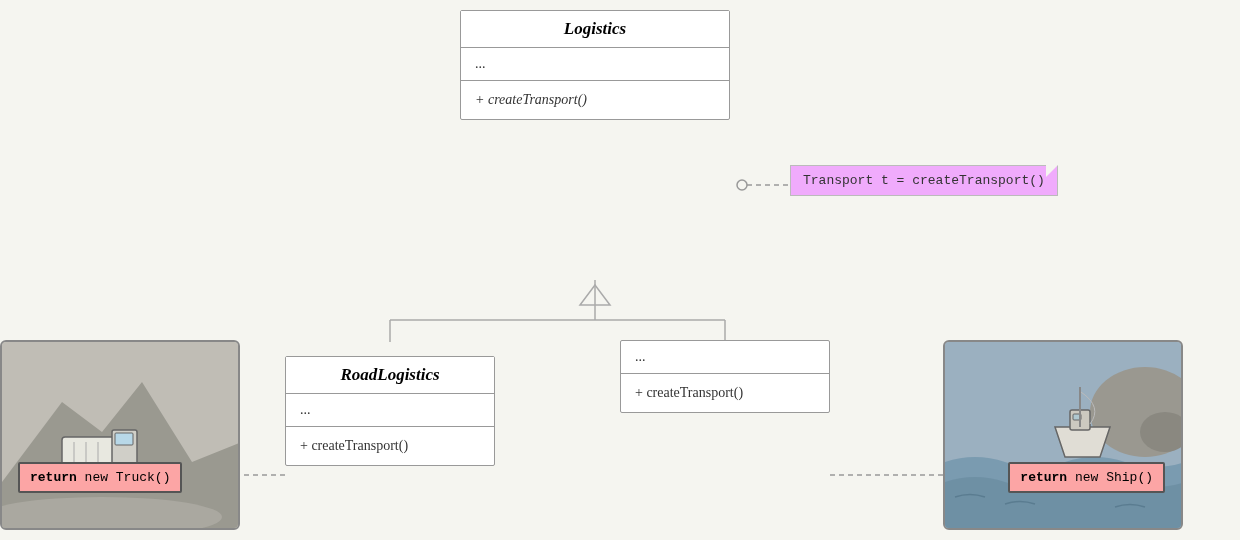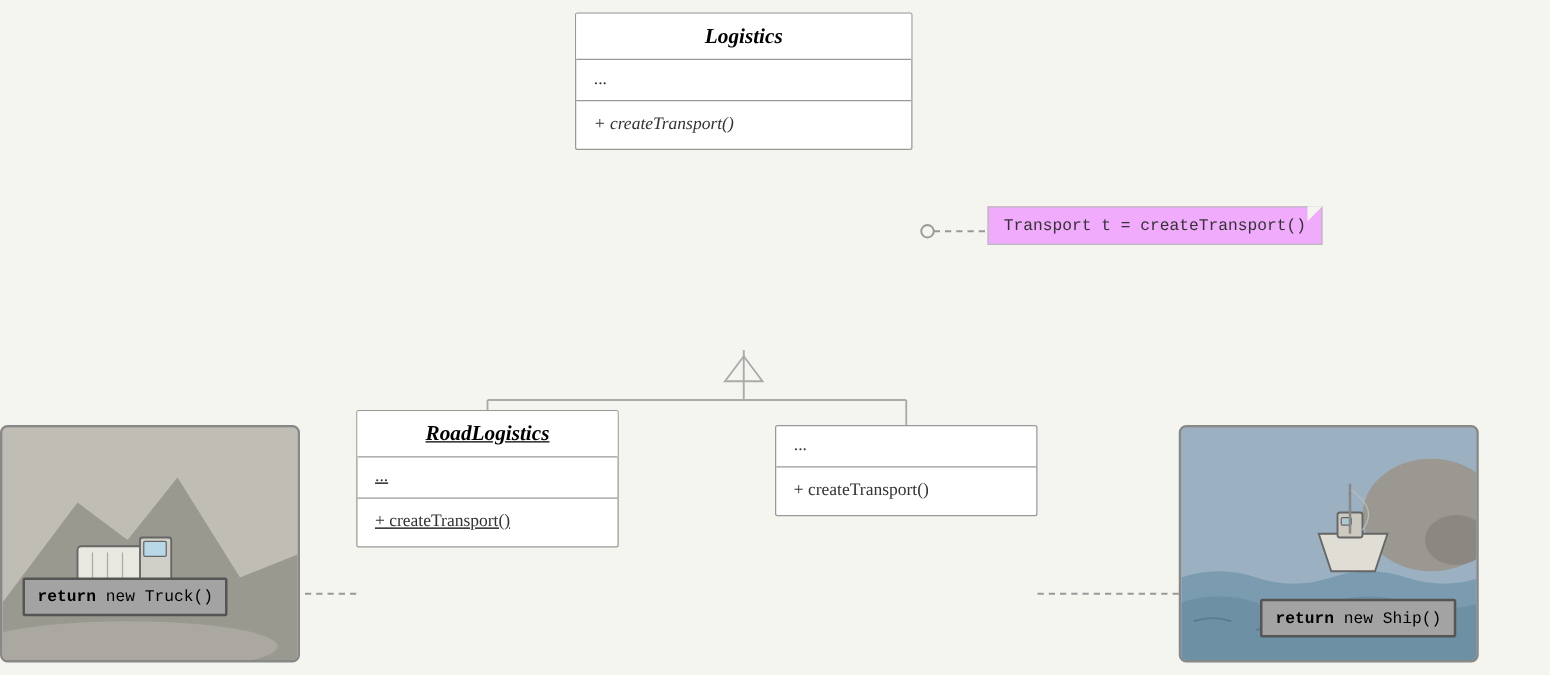--- a/index.html
+++ b/index.html
@@ -61,23 +61,22 @@
     
     .logistics-class {
       left: 460px;
       top: 10px;
       width: 270px;
     }
 
     
     .road-class {
       left: 285px;
-      top: 328px;
+      top: 356px;
       width: 210px;
-      text-decoration: underline;
     }
 
     
     .sea-class {
       left: 620px;
       top: 340px;
       width: 210px;
     }
 
     
@@ -113,40 +112,39 @@
       height: 0;
       border-style: solid;
       border-width: 12px 12px 0 0;
       border-color: #bbb transparent transparent transparent;
       z-index: -1;
     }
 
     
     .code-label {
       position: absolute;
-      background: #a3a3a3;
+      background: #fca5a5;
       border: 2px solid #555;
       padding: 6px 10px;
       font-size: 13px;
       font-family: 'Courier New', monospace;
       border-radius: 2px;
     }
     .code-label .keyword {
       font-weight: bold;
     }
 
     .code-label-truck {
       left: 18px;
       top: 462px;
     }
 
     .code-label-ship {
       right: 18px;
       top: 462px;
-      margin-top: 17px;
     }
 
     
     .scene-truck {
       position: absolute;
       left: 0px;
       top: 340px;
       width: 240px;
       height: 190px;
       background: #c8c8c0;

